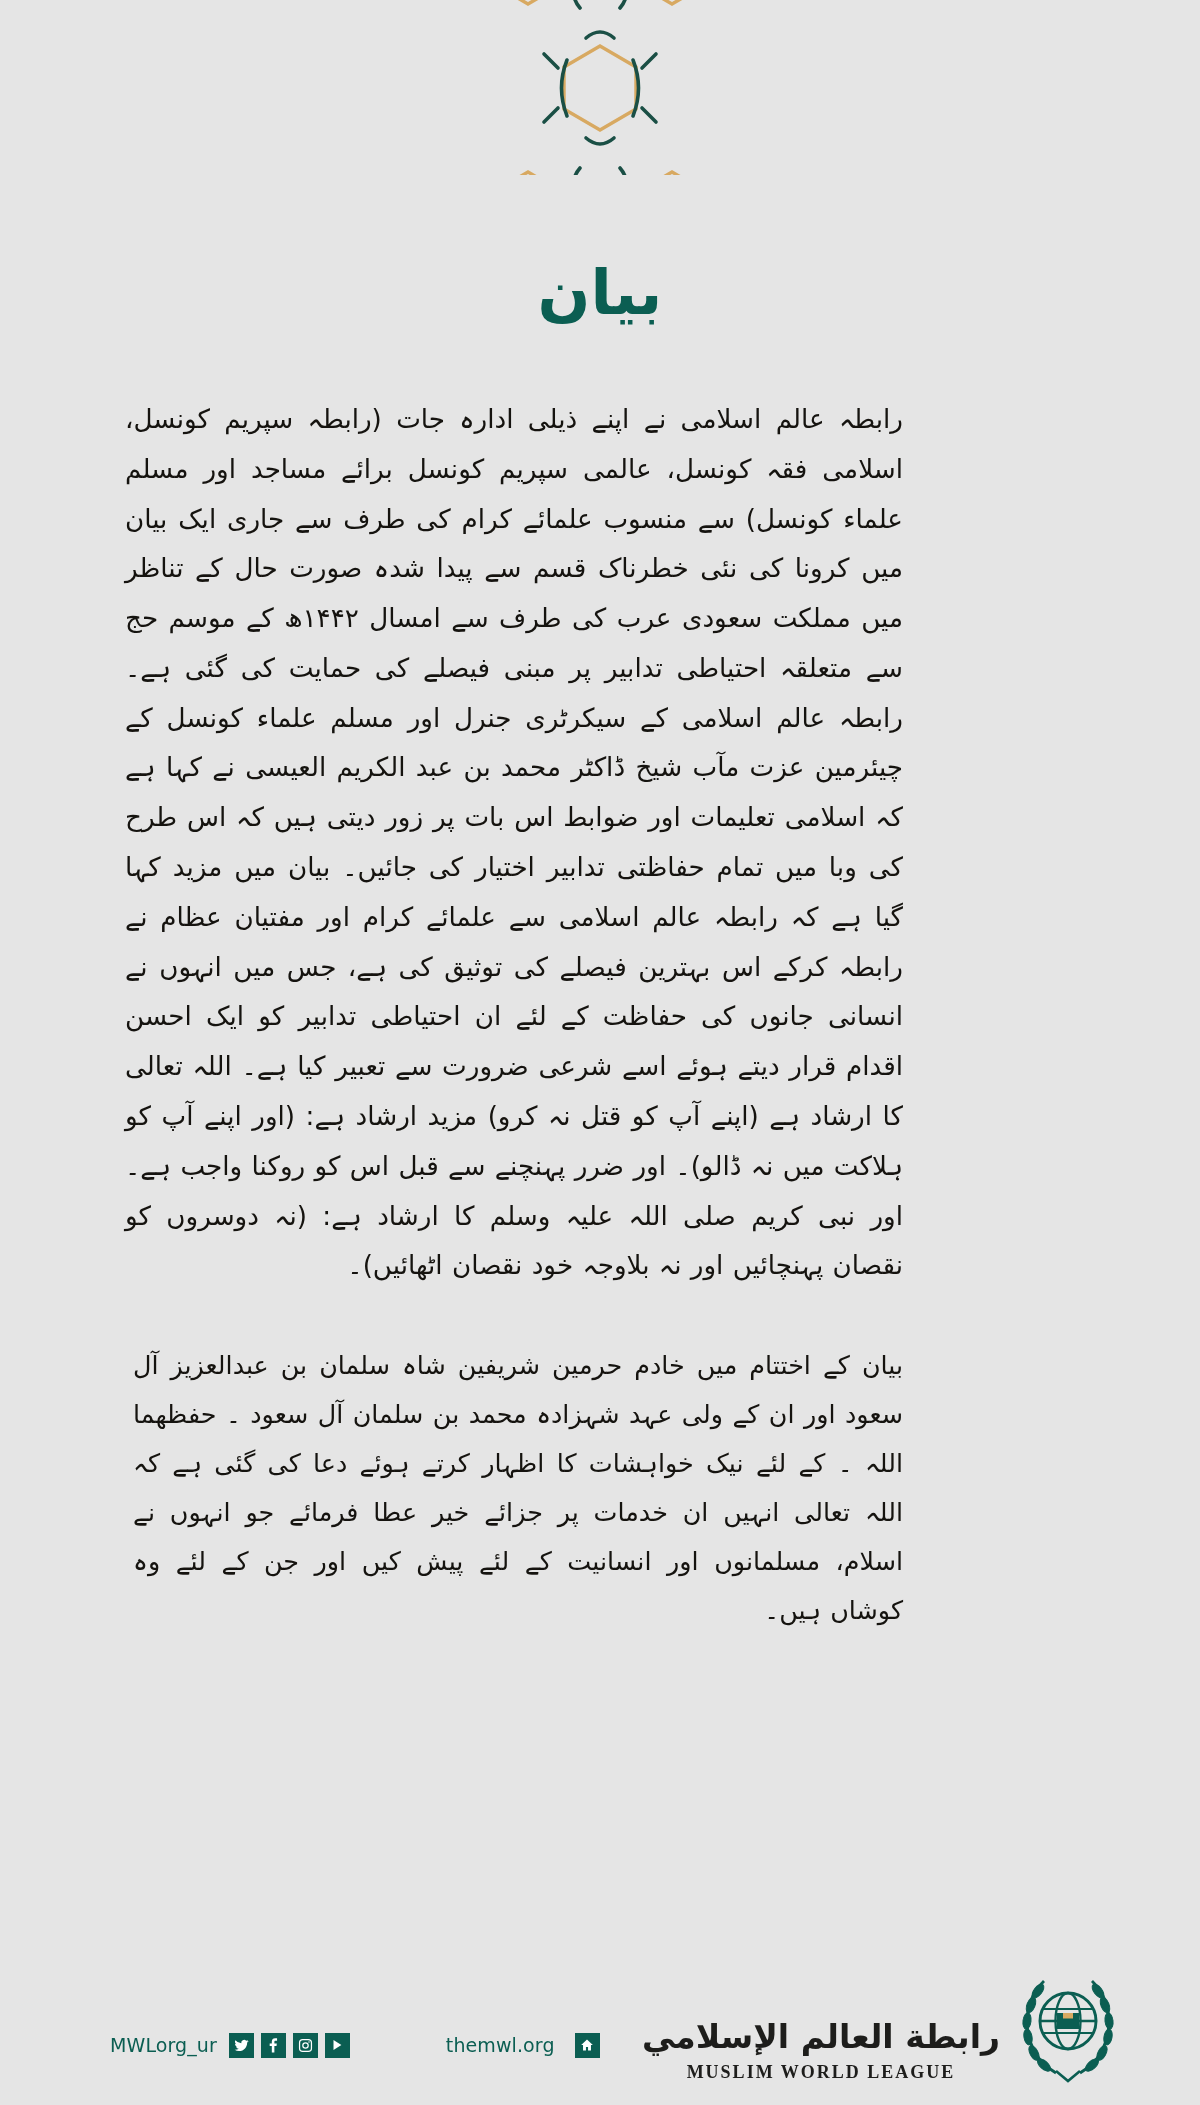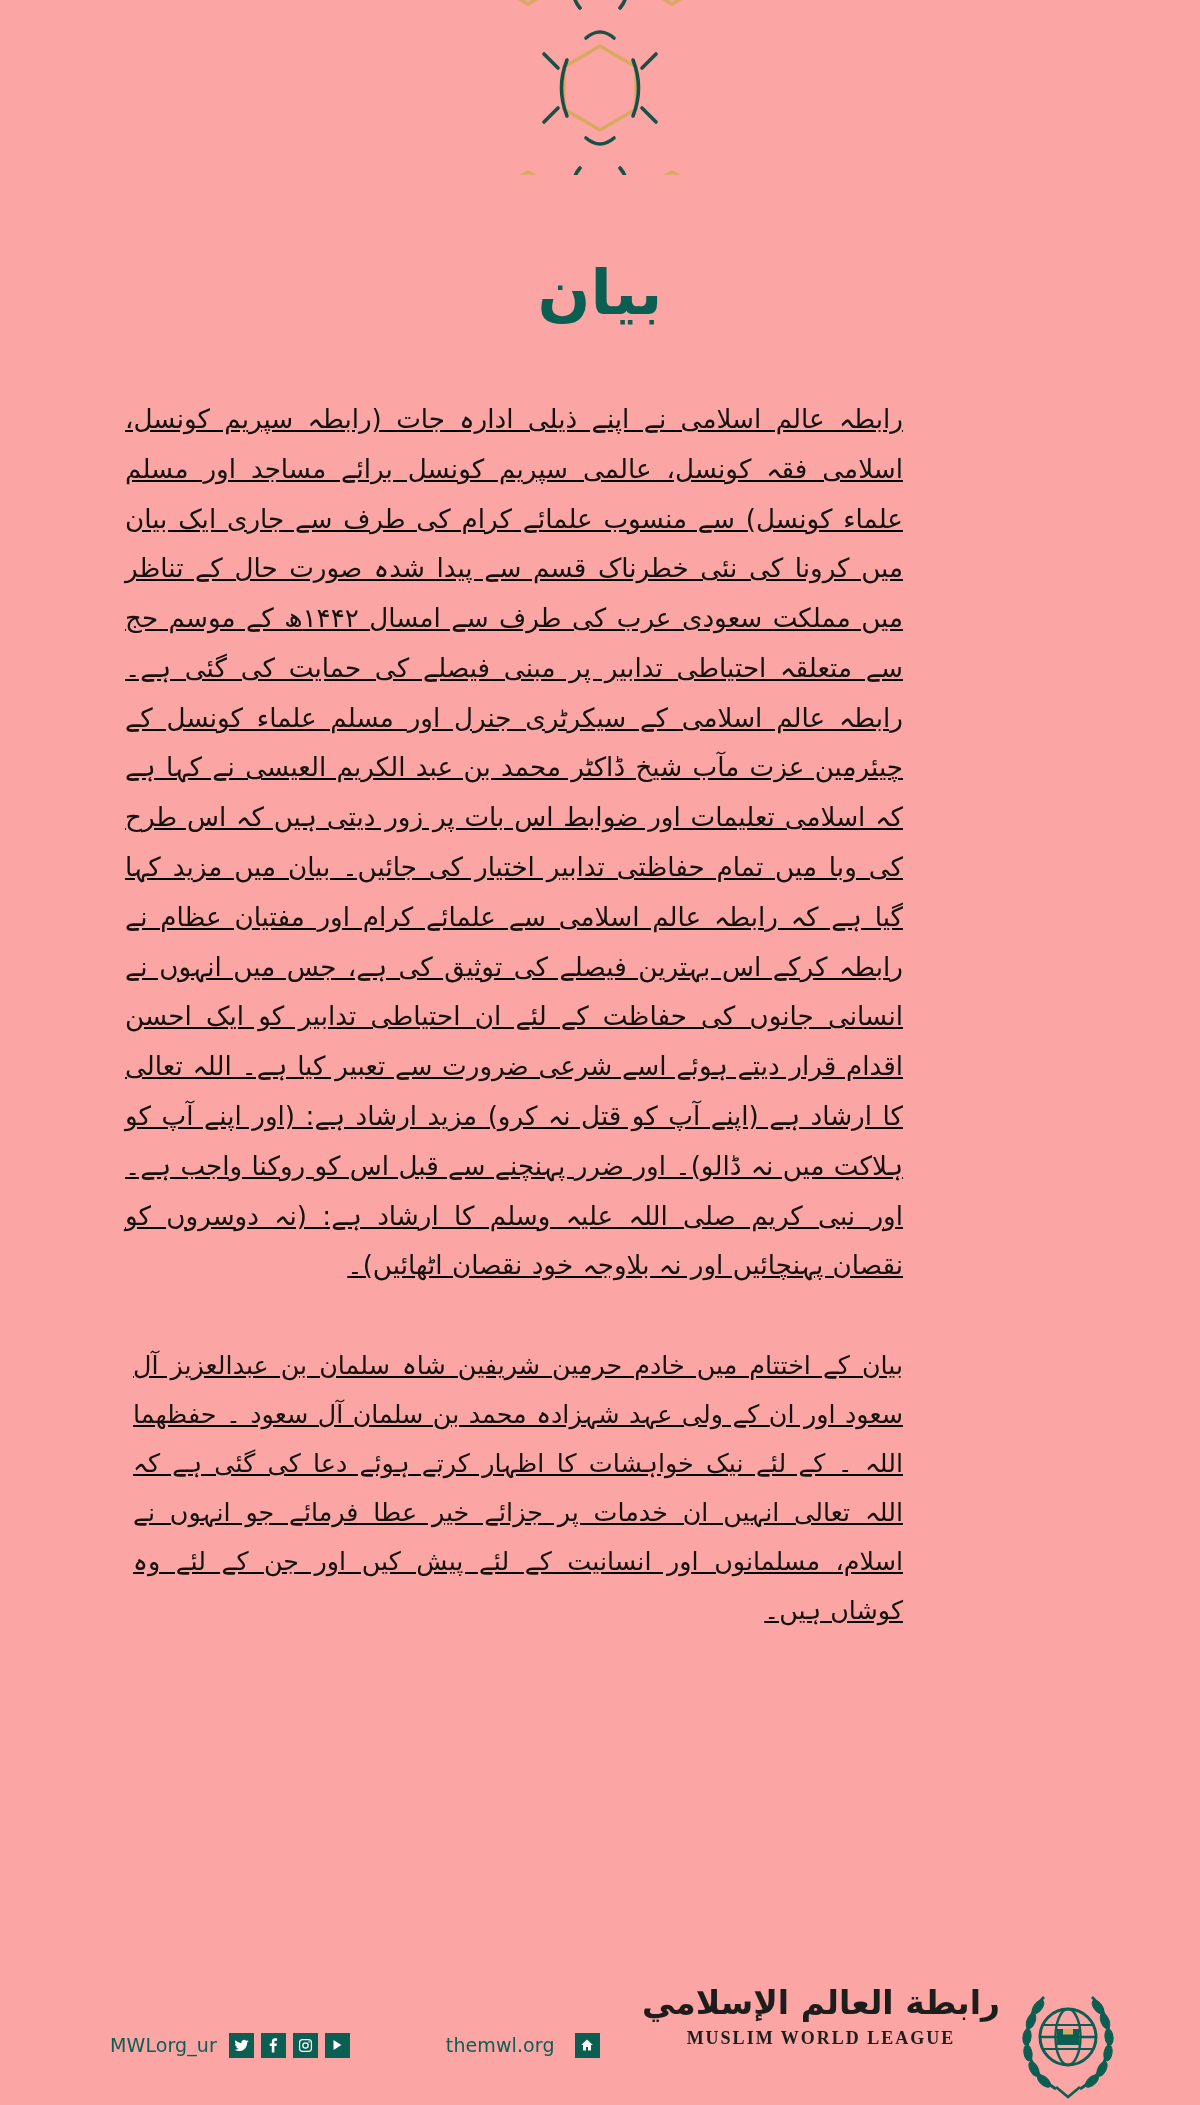--- a/index.html
+++ b/index.html
@@ -9,21 +9,21 @@
     height: 2105px;
     background: #ffffff;
     font-family: "Liberation Sans", sans-serif;
     overflow: hidden;
   }
 
   .page {
     position: relative;
     width: 1200px;
     height: 2105px;
-    background: #fca5a5;
+    background: #e5e5e5;
   }
 
   
   .ornament-band {
     position: absolute;
     top: 0; left: 0;
     width: 1200px;
     height: 175px;
     display: flex;
     align-items: flex-start;
@@ -50,21 +50,20 @@
   }
 
   
   .body-wrap {
     position: absolute;
     top: 395px;
     left: 0;
     width: 1028px;
     padding: 0 125px;
     direction: rtl;
-    text-decoration: underline;
   }
 
   .para {
     font-family: "DejaVu Sans", sans-serif;
     color: #15130f;
     font-size: 26.5px;
     line-height: 1.86;
     text-align: justify;
     text-justify: inter-word;
     direction: rtl;
@@ -129,23 +128,23 @@
     font-family: "DejaVu Sans", sans-serif;
     font-size: 19px;
     color: #0b5e52;
     letter-spacing: 0.1px;
     white-space: nowrap;
   }
 
   .brand {
     position: absolute;
     right: 78px;
-    bottom: 6px;
-    display: flex;
-    align-items: flex-start;
+    bottom: 22px;
+    display: flex;
+    align-items: flex-end;
     gap: 14px;
     direction: ltr;
   }
   .brand-textblock {
     display: flex;
     flex-direction: column;
     align-items: center;
     gap: 2px;
   }
   .brand-ar {

